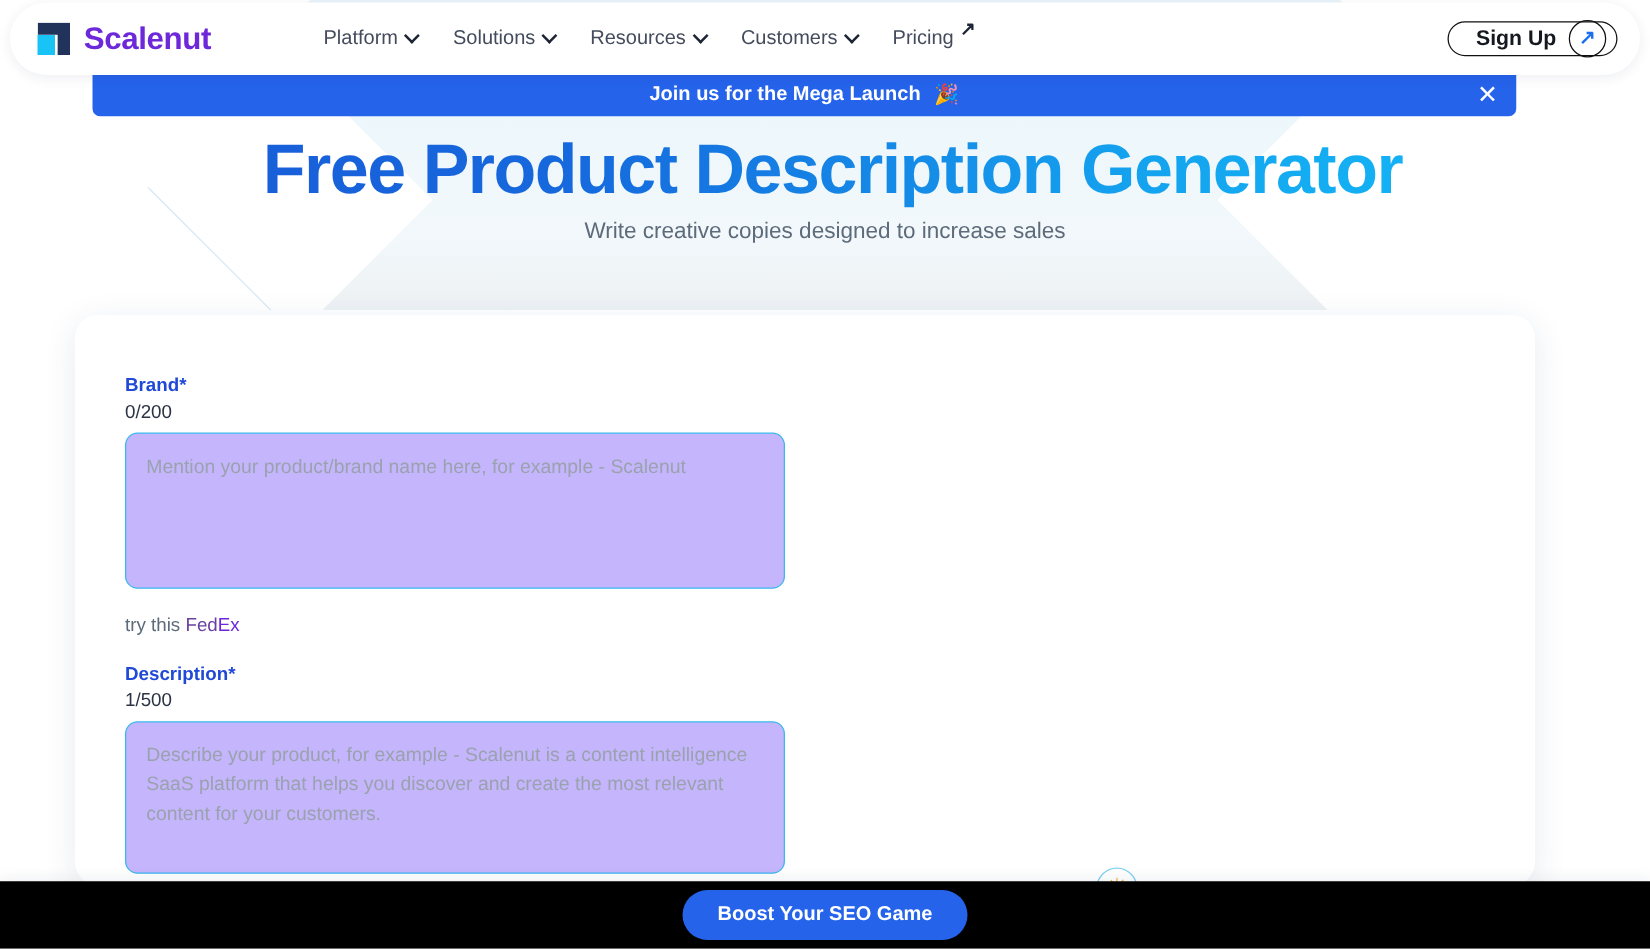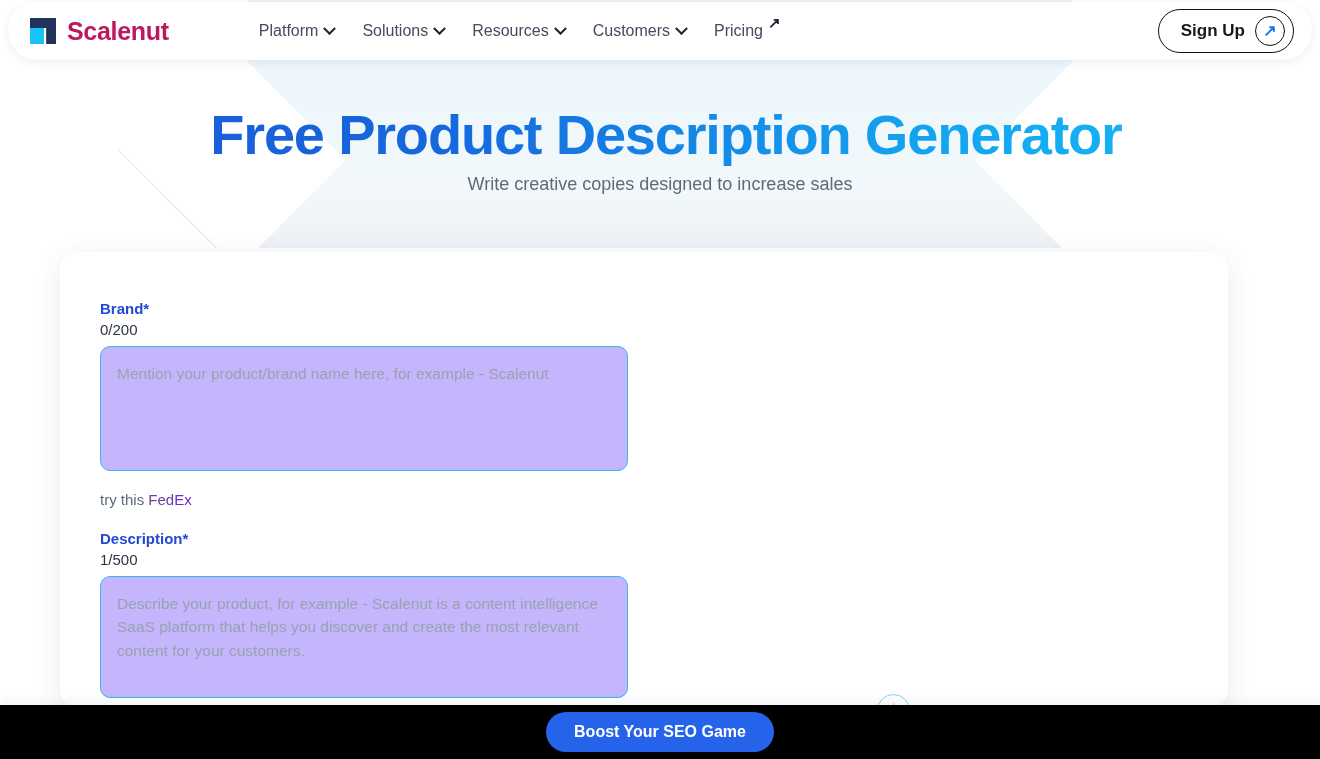--- a/index.html
+++ b/index.html
@@ -40,35 +40,35 @@
     display:flex; align-items:center; z-index:40;
   }
   .logo { display:flex; align-items:center; gap:11px; margin-left:22px; cursor:pointer; }
   .logo-mark { width:26px; height:26px; position:relative; }
   .logo-mark .sq-dark {
     position:absolute; inset:0;
     background:#21325b;
     clip-path: polygon(0 0, 100% 0, 100% 100%, 62% 100%, 62% 38%, 0 38%);
   }
   .logo-mark .sq-cyan { position:absolute; left:0; top:38%; width:52%; height:62%; background:#19c3f5; }
-  .logo-text { font-size:25px; font-weight:700; color:#be185d; letter-spacing:-.3px; }
+  .logo-text { font-size:25px; font-weight:700; color:#6d28d9; letter-spacing:-.3px; }
 
   .nav-links { display:flex; align-items:center; gap:28px; margin-left:90px; }
   .nav-item {
     display:flex; align-items:center; gap:7px;
     font-size:16px; color:#434b5c; cursor:pointer; white-space:nowrap;
   }
   .chev { display:inline-block; width:9px; height:9px; border-right:2px solid #1d2433; border-bottom:2px solid #1d2433; transform: rotate(45deg) translate(-2px,-2px); }
   .arrow-ne { display:inline-block; width:11px; height:11px; position:relative; }
   .arrow-ne::before { content:"↗"; position:absolute; left:-2px; top:-12px; font-size:15px; color:#1d2433; font-weight:700; }
 
   .nav-right { display:flex; align-items:center; gap:12px; margin-left:auto; margin-right:18px; }
   .btn-signup {
     display:flex; align-items:center; gap:10px;
-    height:44px; padding:0 8px 0 22px;
+    height:28px; padding:0 8px 0 22px;
     border:1.5px solid #111; border-radius:24px; background:#fff;
     font-size:17px; font-weight:700; color:#14181f; cursor:pointer;justify-content:space-between;
   }
   .signup-circle {
     width:30px; height:30px; border-radius:50%; border:1.5px solid #111;
     display:flex; align-items:center; justify-content:center;
     font-size:16px; color:#1d6ff2; font-weight:700; line-height:1;
   }
   .btn-demo {
     height:46px; padding:0 26px; border-radius:24px; border:none;
@@ -196,20 +196,27 @@
     </div>
 
     <div class="nav-right">
       <div class="btn-signup">
         <span>Sign Up</span>
         <span class="signup-circle">↗</span>
       </div>
     </div>
   </div>
 
+  <div class="banner">
+    <div class="banner-text">
+      <span>Join us for the Mega Launch</span>
+      <span>🎉</span>
+    </div>
+    <div class="banner-close">✕</div>
+  </div>
 
   <h1 class="hero-title">Free Product Description Generator</h1>
   <p class="hero-sub">Write creative copies designed to increase sales</p>
 
   <div class="card">
     <div class="form-col">
 
       <div>
         <div class="field-label">Brand*</div>
         <div class="field-count">0/200</div>

